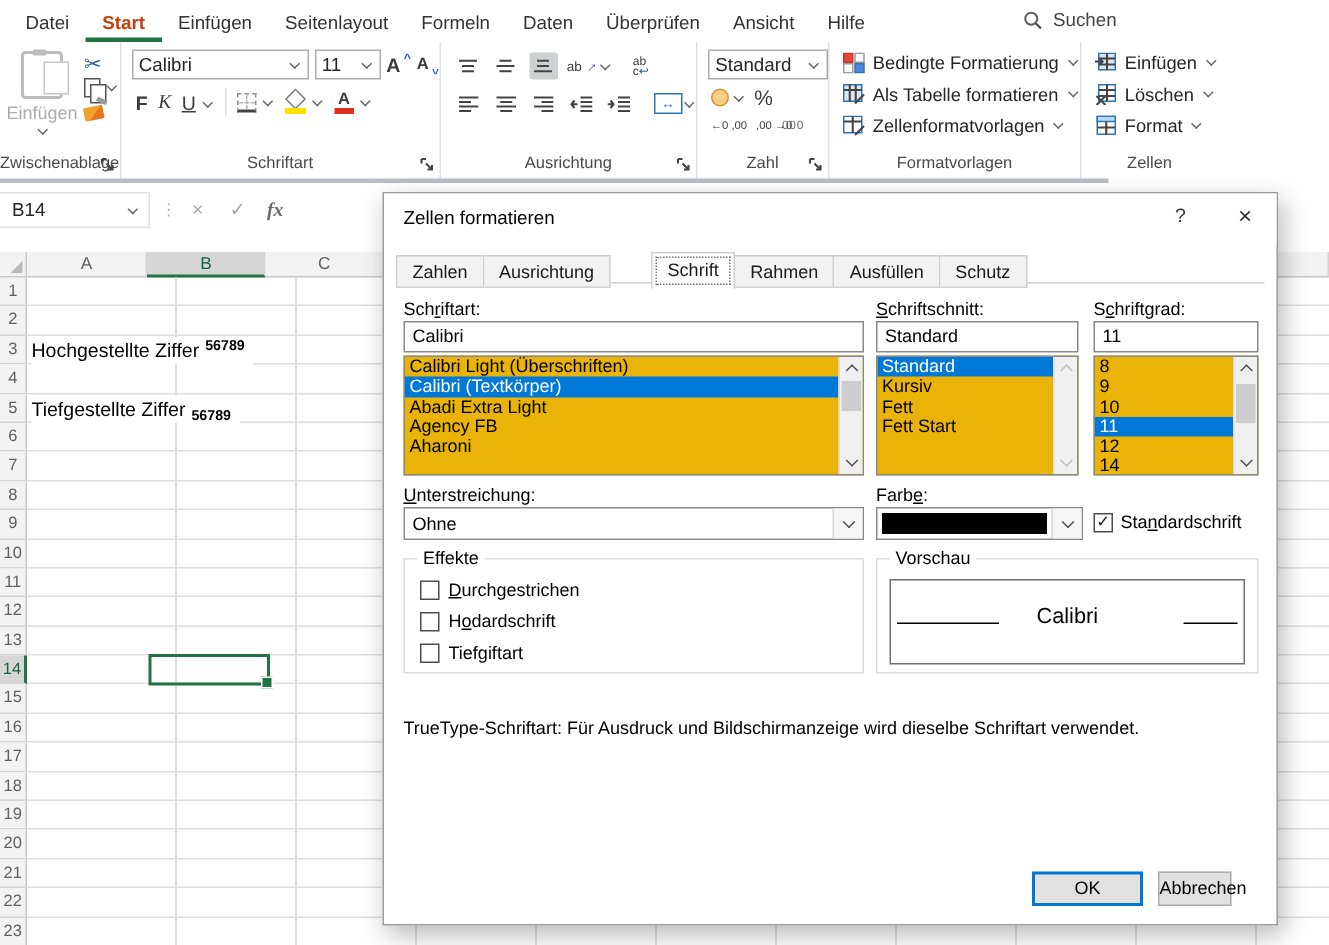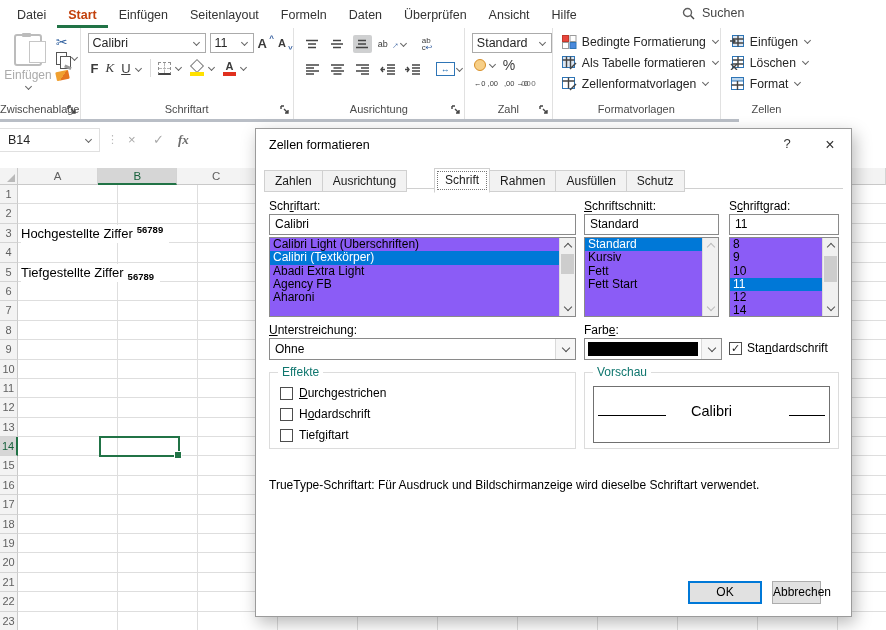--- a/index.html
+++ b/index.html
@@ -118,42 +118,42 @@
   .dlg-help{position:absolute;left:516px;top:7px;width:30px;height:20px;text-align:center;color:#333;font-size:13px;}
   .dlg-close{position:absolute;left:558px;top:5px;width:32px;height:22px;text-align:center;color:#333;font-size:16px;line-height:22px;}
   .tabline{position:absolute;left:8px;right:8px;top:59px;border-top:1px solid #d0d0d0;}
   .dlg-tabs{position:absolute;left:8px;top:39px;display:flex;align-items:center;}
   .dtab{height:20px;line-height:20px;padding:0 10px;border:1px solid #d0d0d0;border-left:none;background:#f2f2f2;color:#1a1a1a;font-size:12px;}
   .dtab:first-child{border-left:1px solid #d0d0d0;}
   .dtab.active{background:#fff;height:23px;line-height:22px;border:1px solid #d0d0d0;border-bottom:1px solid #fff;position:relative;z-index:2;outline:1px dotted #777;outline-offset:-4px;margin-left:27px;}
   .dl{position:absolute;font-size:12px;color:#000;}
   .dl u{text-decoration:underline;}
   .tin{position:absolute;border:1px solid #8a8a8a;background:#fff;box-sizing:border-box;font-size:12px;padding:2px 5px;color:#000;}
-  .listbox{position:absolute;border:1px solid #8a8a8a;background:#8b5cf6;box-sizing:border-box;display:flex;}
+  .listbox{position:absolute;border:1px solid #8a8a8a;background:#eab308;box-sizing:border-box;display:flex;}
   .lb-items{flex:1;overflow:hidden;}
   .li{font-size:12px;line-height:13.3px;padding:0 3px;white-space:nowrap;color:#000;}
   .li.sel{background:var(--blue);color:#fff;}
   .sb{width:15px;background:#f0f0f0;border-left:1px solid #dcdcdc;position:relative;}
   .sb .up,.sb .dn{position:absolute;left:0;width:15px;height:15px;display:flex;align-items:center;justify-content:center;}
   .sb .up{top:0;}
   .sb .dn{bottom:0;}
   .sb .c{width:5px;height:5px;border-right:1.4px solid #505050;border-bottom:1.4px solid #505050;}
   .sb .up .c{transform:rotate(-135deg);margin-top:3px;}
   .sb .dn .c{transform:rotate(45deg);margin-bottom:3px;}
   .sb.dis .c{border-color:#bdbdbd;}
   .sb .thumb{position:absolute;left:1px;width:13px;background:#cdcdcd;}
   .cmb{position:absolute;border:1px solid #8a8a8a;background:#fff;box-sizing:border-box;display:flex;}
   .cmb .val{flex:1;font-size:12px;padding:3px 5px;color:#000;}
   .cmb .btn{width:19px;background:#f6f6f6;border-left:1px solid #d9d9d9;display:flex;align-items:center;justify-content:center;}
   .cmb .btn .c{width:5px;height:5px;border-right:1.4px solid #505050;border-bottom:1.4px solid #505050;transform:rotate(45deg);margin-top:-2px;}
   .swatch{flex:1;margin:3px;background:var(--black);}
   .chkrow{position:absolute;display:flex;align-items:center;gap:5px;font-size:12px;color:#000;}
   .chk{width:13px;height:13px;border:1px solid #4d4d4d;background:#fff;box-sizing:border-box;text-align:center;line-height:11px;font-size:11px;color:#1a1a1a;}
   .gbox{position:absolute;border:1px solid #dcdcdc;box-sizing:border-box;}
-  .gbox .cap{position:absolute;top:-8px;left:8px;background:#fff;padding:0 4px;font-size:12px;color:#0f766e;}
+  .gbox .cap{position:absolute;top:-8px;left:8px;background:#fff;padding:0 4px;font-size:12px;color:#000000;}
   .fxrow{display:flex;align-items:center;gap:6px;margin:0 0 7px 10px;font-size:12px;color:#000;}
   .prevbox{position:absolute;left:8px;top:13px;right:8px;height:55px;border:1px solid #707070;}
   .prevbox .txt{position:absolute;left:0;right:0;top:16px;text-align:center;font-size:14.5px;color:#000;}
   .prevbox .ln{position:absolute;top:50%;border-top:1px solid #000;}
   .prevbox .ln.l{left:4px;width:68px;}
   .prevbox .ln.r{right:4px;width:36px;}
   .note{position:absolute;left:13px;top:349px;right:16px;font-size:12px;color:#000;}
   .dbtn{position:absolute;height:23px;box-sizing:border-box;background:#e1e1e1;border:1px solid #adadad;text-align:center;font-size:12px;line-height:21px;color:#000;}
   .dbtn.ok{border:2px solid var(--blue);line-height:19px;}
   svg line,svg path{stroke:#444;stroke-width:1.4;fill:none;}

